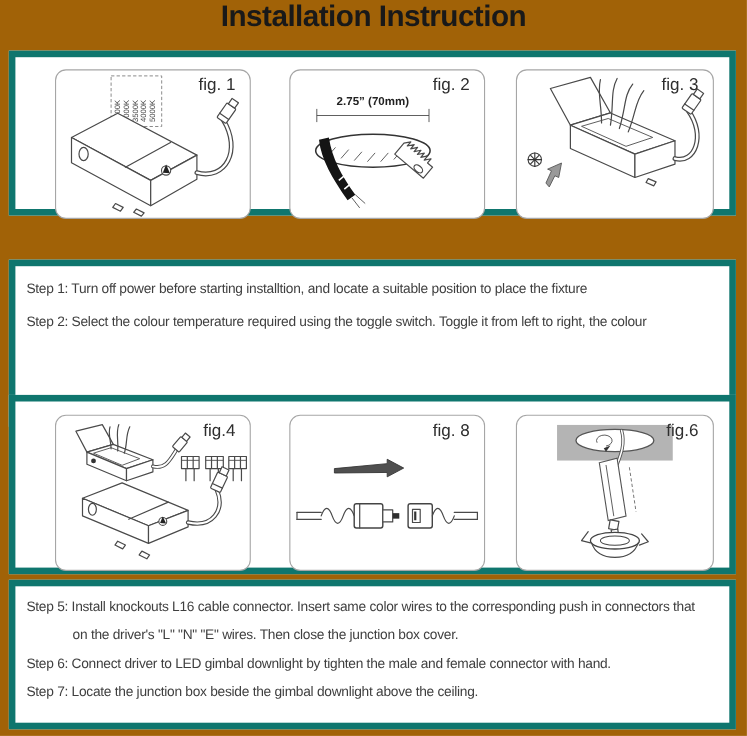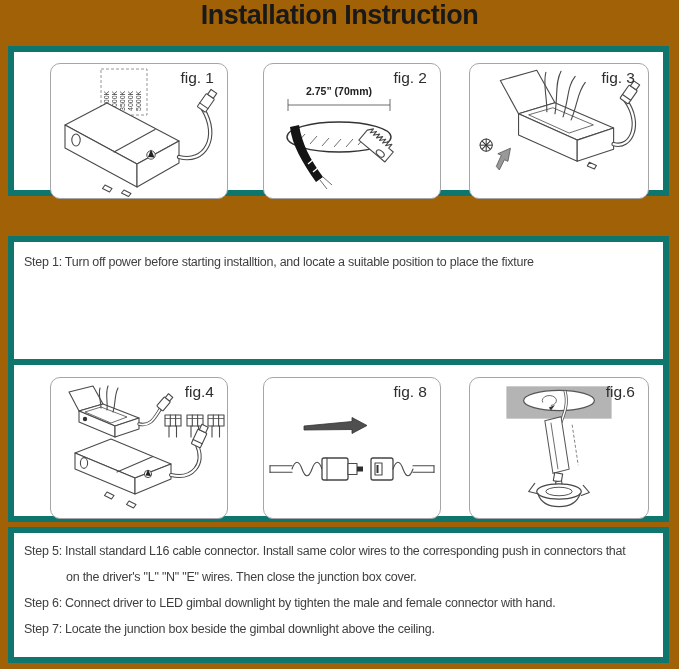--- a/index.html
+++ b/index.html
@@ -143,20 +143,21 @@
             <line class="ln" x1="1.5" y1="-5" x2="1.5" y2="5"></line>
           </g>
         </g>
       </svg>
       <span class="figlabel">fig. 3</span>
     </div>
   </section>
 
   <section class="box boxB steps">
     <p class="line">Step 1: Turn off power before starting installtion, and locate a suitable position to place the fixture</p>
+    <p class="line">Step 2: Select the colour temperature required using the toggle switch. Toggle it from left to right, the colour</p>
   </section>
 
   <section class="box boxC">
 
     <div class="panel p1">
       <svg viewBox="0 0 176 138">
         <g>
           <polygon class="face" points="18,13 42,7 52,25 28,32"></polygon>
           <polygon class="face" points="28,32 52,25 88,39 64,47"></polygon>
           <polygon class="thin" points="34,33 50,28 76,38 60,44" fill="#fff"></polygon>
@@ -274,19 +275,19 @@
           <path class="ln" d="M67,114 C70,123 78,127 88,127 C98,127 106,123 109,114"></path>
           <polyline class="ln" points="64,104 58,112 66,114"></polyline>
           <polyline class="ln" points="112,106 118,113 110,116"></polyline>
         </g>
       </svg>
       <span class="figlabel">fig.6</span>
     </div>
   </section>
 
   <section class="box boxD steps">
-    <p class="line">Step 5: Install standard L16 cable connector. Install same color wires to the corresponding push in connectors that</p>
+    <p class="line">Step 5: Install knockouts L16 cable connector. Insert same color wires to the corresponding push in connectors that</p>
     <p class="line indent">on the driver's "L" "N" "E" wires. Then close the junction box cover.</p>
     <p class="line">Step 6: Connect driver to LED gimbal downlight by tighten the male and female connector with hand.</p>
     <p class="line">Step 7: Locate the junction box beside the gimbal downlight above the ceiling.</p>
   </section>
 
 </div>
 
 </body></html>

